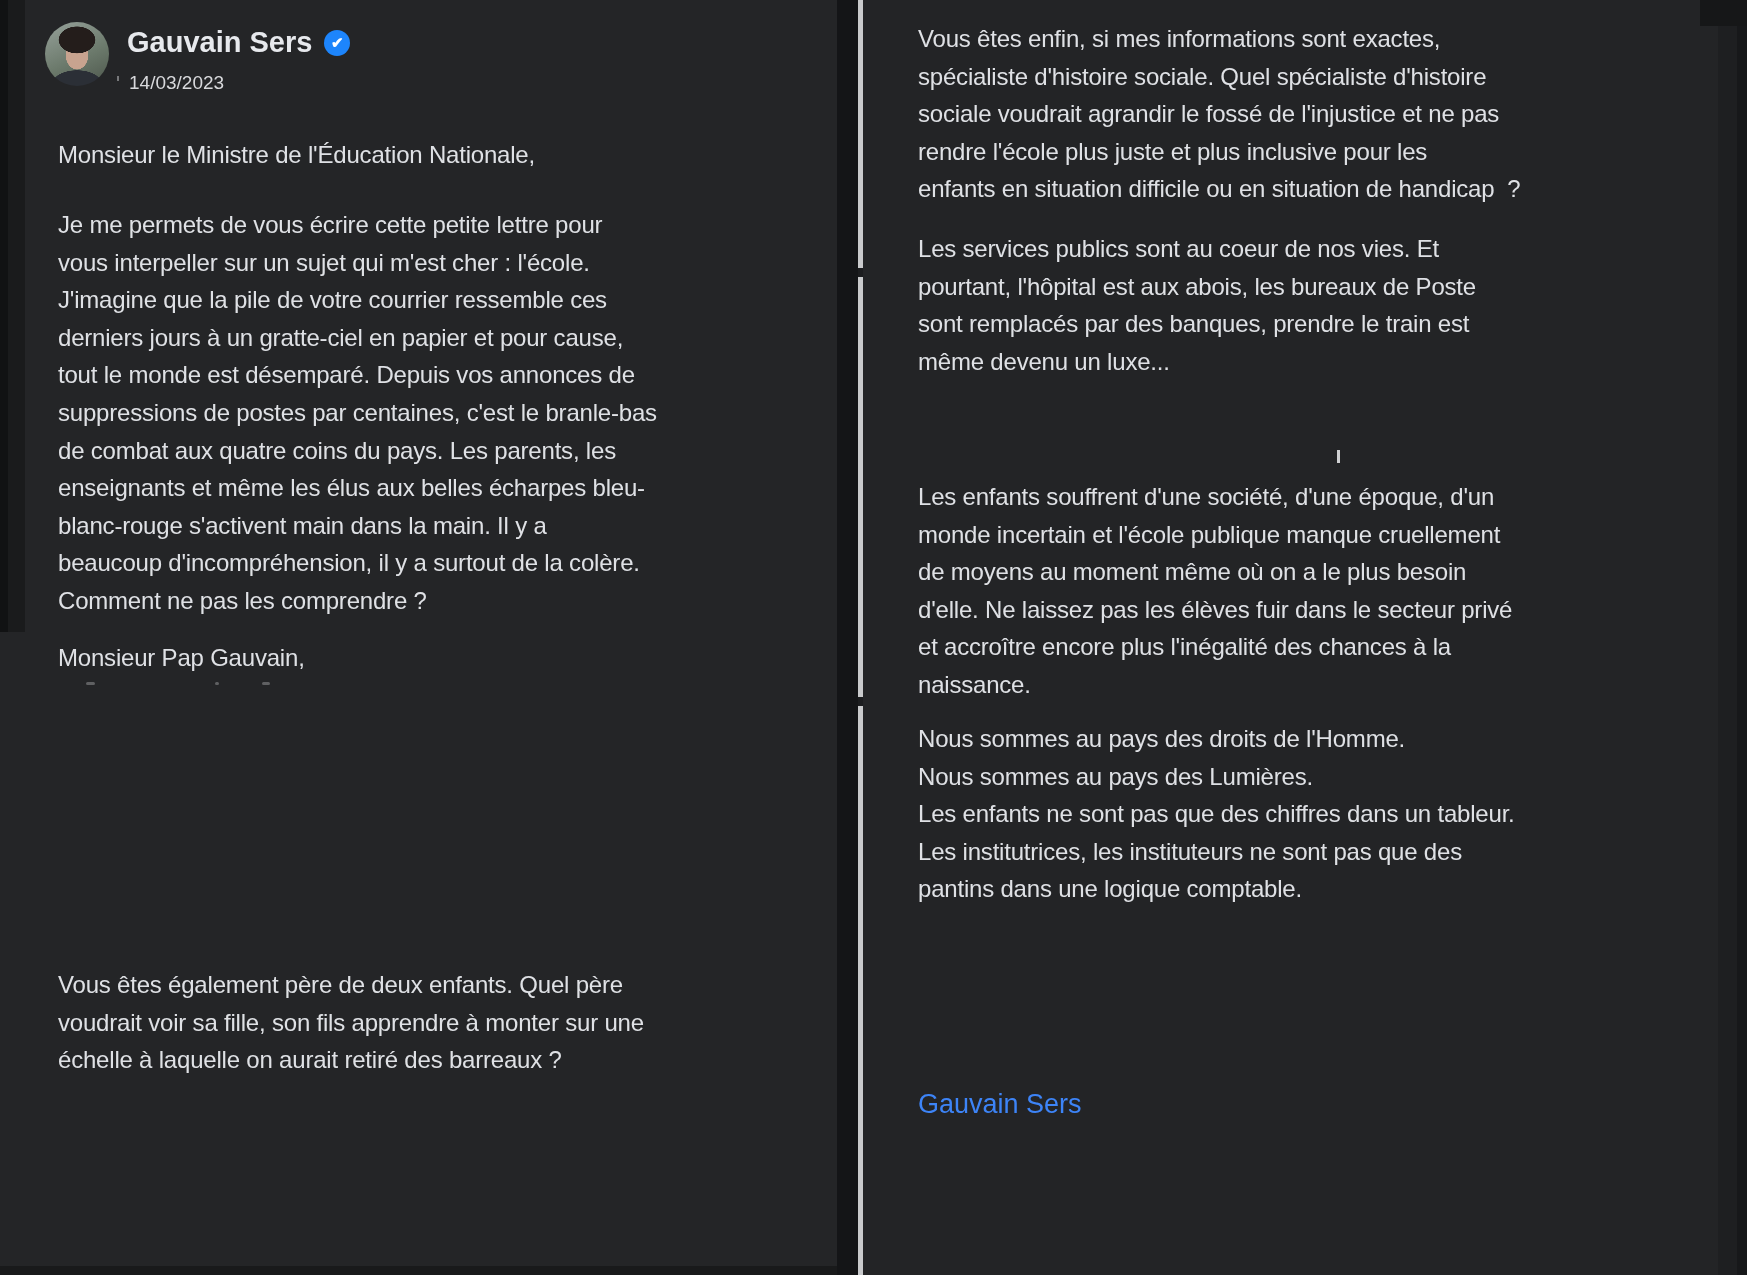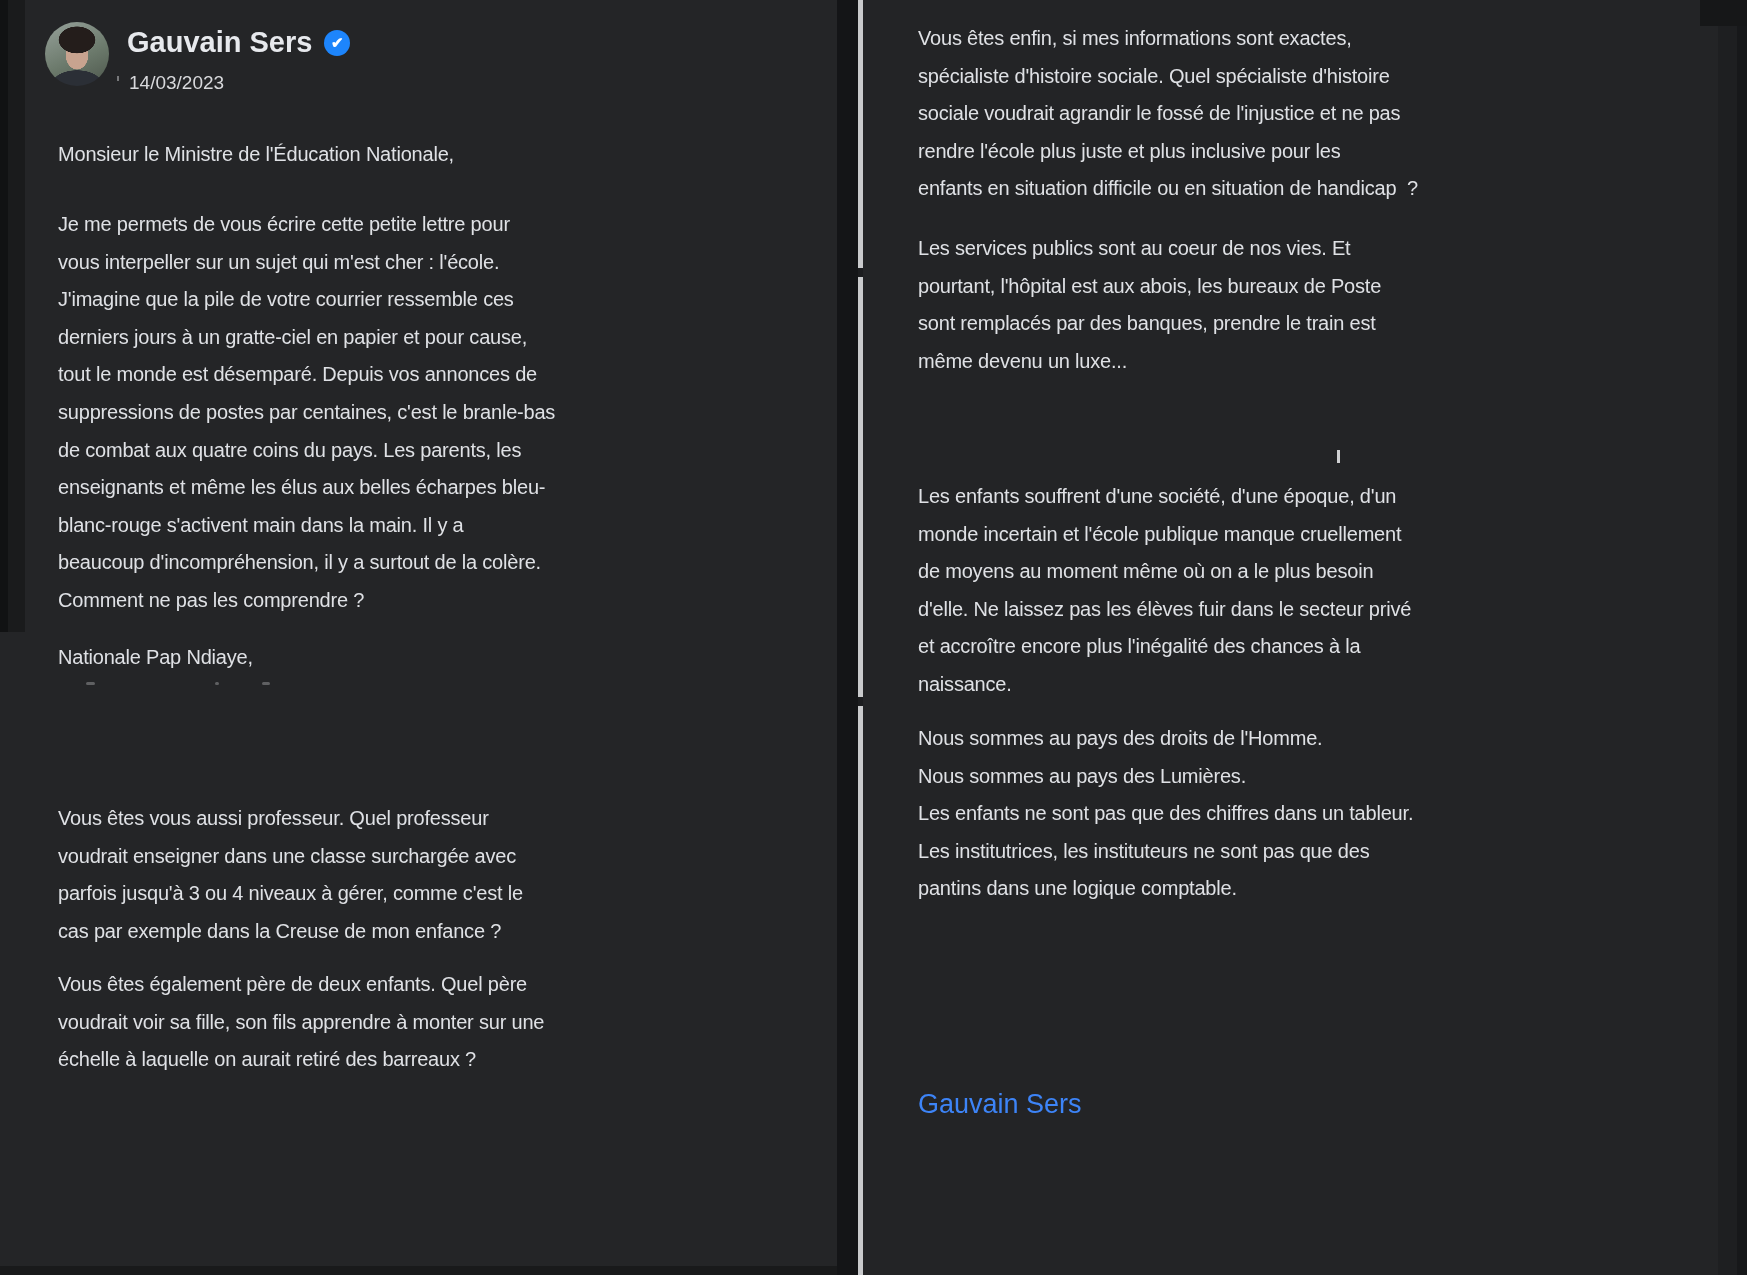--- a/index.html
+++ b/index.html
@@ -48,21 +48,21 @@
   .badge{
     width:26px;height:26px;border-radius:50%;background:var(--badge);
     display:inline-flex;align-items:center;justify-content:center;
     color:#fff;font-size:15px;font-weight:bold;
   }
   .post-date{position:absolute;left:129px;top:72px;font-size:19px;color:var(--text-dim);cursor:pointer;}
   .date-tick{position:absolute;left:117px;top:76px;width:2px;height:5px;background:#77787a;}
   
   .txt{
     position:absolute;margin:0;white-space:pre-line;
-    font-size:20px;line-height:37.6px;letter-spacing:-0.2px;color:var(--text);
+    font-size:24px;line-height:37.6px;letter-spacing:-0.2px;color:var(--text);
   }
   .lc{left:58px;width:770px;}
   .rc{left:918px;width:800px;}
   .salutation{top:136px;}
   .p-letter{top:188px;margin-top:18px;}
   .p-pap{top:639px;}
   .p-professeur{top:800px;}
   .p-pere{top:966px;}
   .p-politique{top:1102px;}
   .p-specialiste{top:20px;}
@@ -116,30 +116,26 @@
 vous interpeller sur un sujet qui m'est cher : l'école.
 J'imagine que la pile de votre courrier ressemble ces
 derniers jours à un gratte-ciel en papier et pour cause,
 tout le monde est désemparé. Depuis vos annonces de
 suppressions de postes par centaines, c'est le branle-bas
 de combat aux quatre coins du pays. Les parents, les
 enseignants et même les élus aux belles écharpes bleu-
 blanc-rouge s'activent main dans la main. Il y a
 beaucoup d'incompréhension, il y a surtout de la colère.
 Comment ne pas les comprendre ?</p>
-  <p class="txt lc p-pap">Nationale Pap Ndiaye,</p>
+  <p class="txt lc p-pap">Monsieur Pap Gauvain,</p>
   <div class="remnant">
     <i class="m1"></i>
     <i class="m2"></i>
     <i class="m3"></i>
   </div>
-  <p class="txt lc p-professeur">Vous êtes vous aussi professeur. Quel professeur
-voudrait enseigner dans une classe surchargée avec
-parfois jusqu'à 3 ou 4 niveaux à gérer, comme c'est le
-cas par exemple dans la Creuse de mon enfance ?</p>
   <p class="txt lc p-pere">Vous êtes également père de deux enfants. Quel père
 voudrait voir sa fille, son fils apprendre à monter sur une
 échelle à laquelle on aurait retiré des barreaux ?</p>
 
   <p class="txt rc p-specialiste">Vous êtes enfin, si mes informations sont exactes,
 spécialiste d'histoire sociale. Quel spécialiste d'histoire
 sociale voudrait agrandir le fossé de l'injustice et ne pas
 rendre l'école plus juste et plus inclusive pour les
 enfants en situation difficile ou en situation de handicap&nbsp; ?</p>
   <p class="txt rc p-services">Les services publics sont au coeur de nos vies. Et

